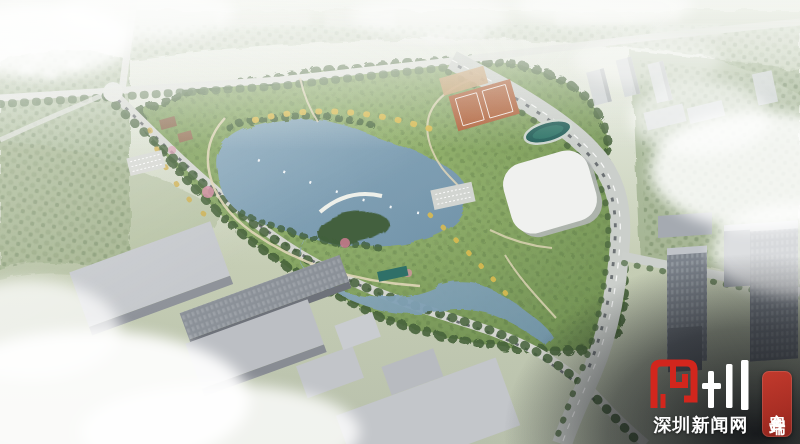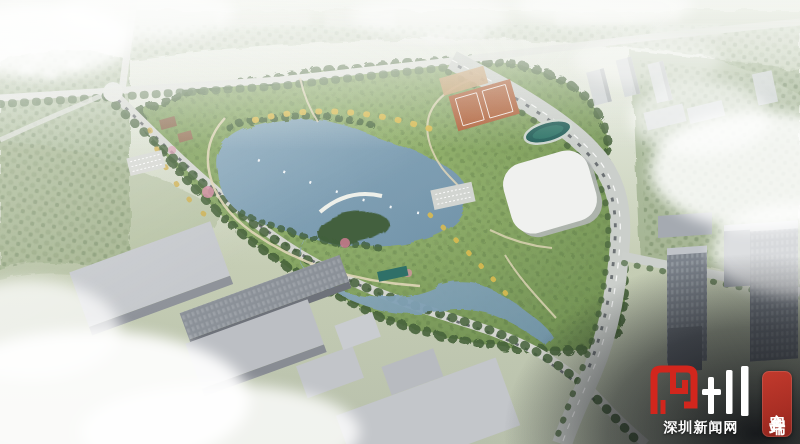--- a/index.html
+++ b/index.html
@@ -11,21 +11,21 @@
   .scene{position:absolute;inset:0;display:block;}
   
   .watermark{
     position:absolute;right:8px;bottom:7px;
     display:grid;grid-template-columns:auto auto;grid-template-rows:auto auto;
     column-gap:9px;row-gap:3px;align-items:end;
   }
   .wm-mark{grid-column:1;grid-row:1;display:block;}
   .wm-name{
     grid-column:1;grid-row:2;
-    color:#ffffff;font-size:14px;font-weight:bold;letter-spacing:1px;
+    color:#ffffff;font-size:18px;font-weight:bold;letter-spacing:1px;
     text-shadow:0 1px 3px rgba(0,0,0,.65);white-space:nowrap;text-align:center;
   }
   .wm-badge{
     grid-column:2;grid-row:1 / span 2;
     width:30px;height:66px;border-radius:7px;
     background:linear-gradient(160deg,#c23a2d 0%,#a92e24 60%,#8f241c 100%);
     box-shadow:0 1px 4px rgba(0,0,0,.5), inset 0 0 0 1px rgba(255,255,255,.12);
     color:#fff;font-size:16px;font-weight:bold;
     writing-mode:vertical-rl;text-orientation:upright;
     display:flex;align-items:center;justify-content:center;letter-spacing:3px;

